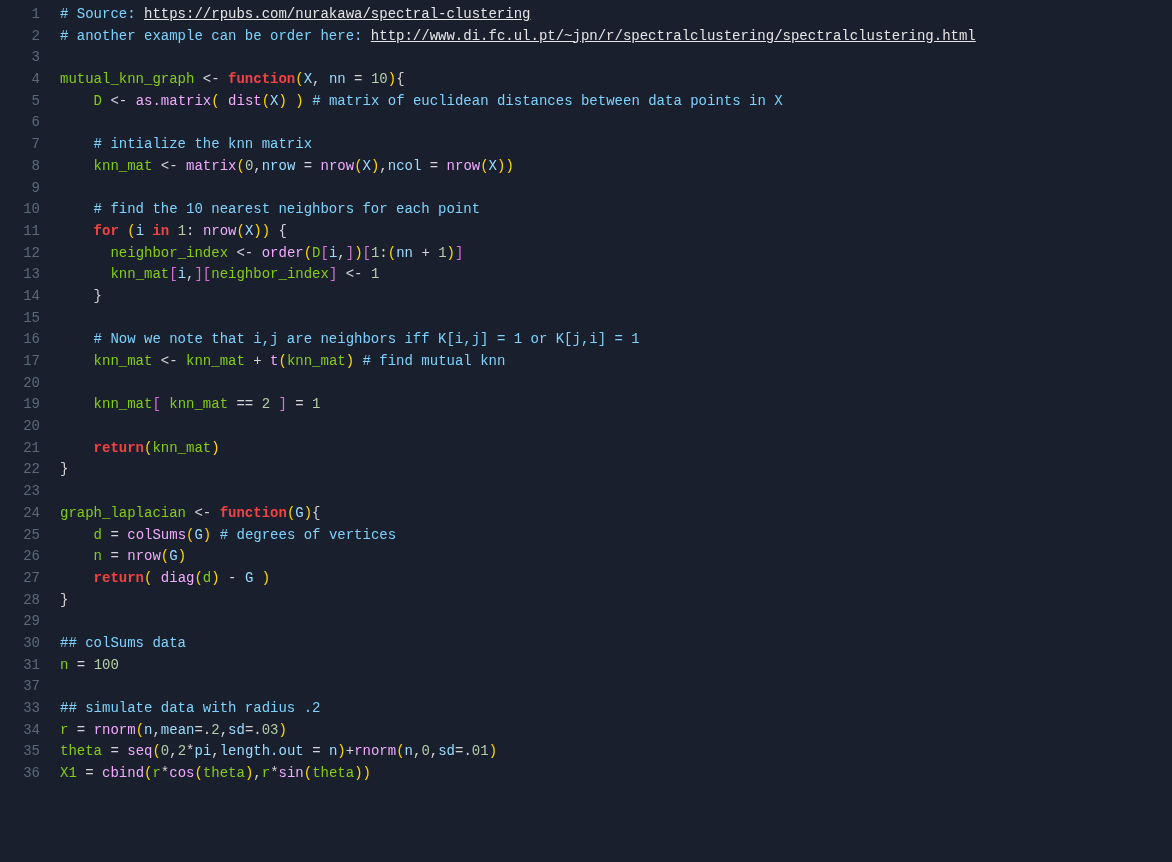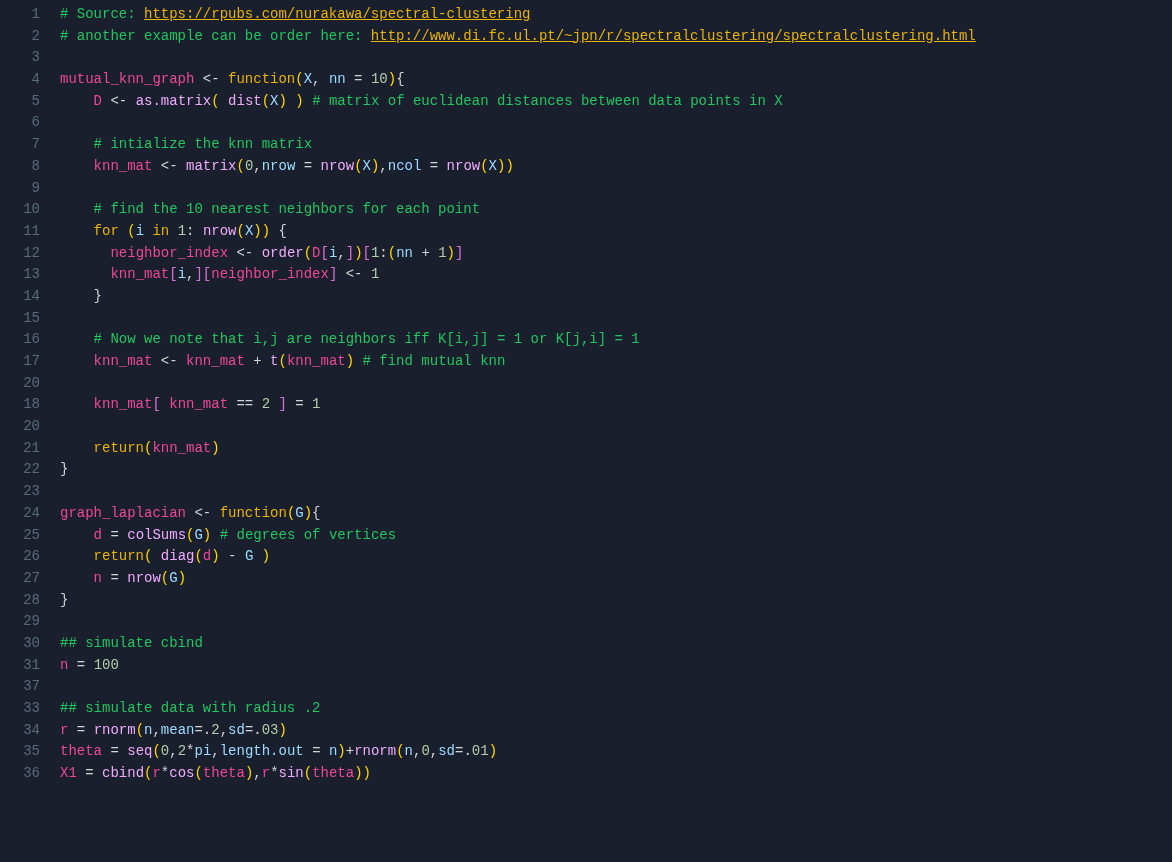--- a/index.html
+++ b/index.html
@@ -33,25 +33,25 @@
       flex: 1;
       padding: 0 10px;
       overflow-x: auto;
     }
     .code-line {
       display: block;
       white-space: pre;
       line-height: 1.55;
     }
     
-    .c-comment { color: #22c55e; }
-    .c-link { color: #eab308; text-decoration: underline; }
-    .c-keyword { color: #eab308; }
+    .c-comment { color: #7dd3fc; }
+    .c-link { color: #e5e5e5; text-decoration: underline; }
+    .c-keyword { color: #ef4444; font-weight: bold; }
     .c-function { color: #f0abfc; }
-    .c-variable { color: #ec4899; }
+    .c-variable { color: #84cc16; }
     .c-number { color: #b5cea8; }
     .c-arrow { color: #d4d4d4; }
     .c-paren { color: #ffd700; }
     .c-bracket { color: #da70d6; }
     .c-white { color: #d4d4d4; }
     .c-param { color: #9cdcfe; }
   </style>
 </head>
 <body>
 
@@ -68,21 +68,21 @@
     <span class="line-number">9</span>
     <span class="line-number">10</span>
     <span class="line-number">11</span>
     <span class="line-number">12</span>
     <span class="line-number">13</span>
     <span class="line-number">14</span>
     <span class="line-number">15</span>
     <span class="line-number">16</span>
     <span class="line-number">17</span>
     <span class="line-number">20</span>
-    <span class="line-number">18</span>
+    <span class="line-number">19</span>
     <span class="line-number">20</span>
     <span class="line-number">21</span>
     <span class="line-number">22</span>
     <span class="line-number">23</span>
     <span class="line-number">24</span>
     <span class="line-number">25</span>
     <span class="line-number">26</span>
     <span class="line-number">27</span>
     <span class="line-number">28</span>
     <span class="line-number">29</span>
@@ -139,29 +139,29 @@
     <span class="code-line">    <span class="c-keyword">return</span><span class="c-paren">(</span><span class="c-variable">knn_mat</span><span class="c-paren">)</span></span>
 
     <span class="code-line"><span class="c-white">}</span></span>
 
     <span class="code-line"> </span>
 
     <span class="code-line"><span class="c-variable">graph_laplacian</span> <span class="c-arrow">&lt;-</span> <span class="c-keyword">function</span><span class="c-paren">(</span><span class="c-param">G</span><span class="c-paren">)</span><span class="c-white">{</span></span>
 
     <span class="code-line">    <span class="c-variable">d</span> <span class="c-white">= </span><span class="c-function">colSums</span><span class="c-paren">(</span><span class="c-param">G</span><span class="c-paren">)</span> <span class="c-comment"># degrees of vertices</span></span>
 
+    <span class="code-line">    <span class="c-variable">n</span> <span class="c-white">= </span><span class="c-function">nrow</span><span class="c-paren">(</span><span class="c-param">G</span><span class="c-paren">)</span></span>
+
     <span class="code-line">    <span class="c-keyword">return</span><span class="c-paren">(</span> <span class="c-function">diag</span><span class="c-paren">(</span><span class="c-variable">d</span><span class="c-paren">)</span> <span class="c-white">- </span><span class="c-param">G</span> <span class="c-paren">)</span></span>
-
-    <span class="code-line">    <span class="c-variable">n</span> <span class="c-white">= </span><span class="c-function">nrow</span><span class="c-paren">(</span><span class="c-param">G</span><span class="c-paren">)</span></span>
 
     <span class="code-line"><span class="c-white">}</span></span>
 
     <span class="code-line"> </span>
 
-    <span class="code-line"><span class="c-comment">## simulate cbind</span></span>
+    <span class="code-line"><span class="c-comment">## colSums data</span></span>
 
     <span class="code-line"><span class="c-variable">n</span> <span class="c-white">= </span><span class="c-number">100</span></span>
 
     <span class="code-line"> </span>
 
     <span class="code-line"><span class="c-comment">## simulate data with radius .2</span></span>
 
     <span class="code-line"><span class="c-variable">r</span> <span class="c-white">= </span><span class="c-function">rnorm</span><span class="c-paren">(</span><span class="c-param">n</span><span class="c-white">,</span><span class="c-param">mean</span><span class="c-white">=.</span><span class="c-number">2</span><span class="c-white">,</span><span class="c-param">sd</span><span class="c-white">=.</span><span class="c-number">03</span><span class="c-paren">)</span></span>
 
     <span class="code-line"><span class="c-variable">theta</span> <span class="c-white">= </span><span class="c-function">seq</span><span class="c-paren">(</span><span class="c-number">0</span><span class="c-white">,</span><span class="c-number">2</span><span class="c-white">*</span><span class="c-param">pi</span><span class="c-white">,</span><span class="c-param">length.out</span> <span class="c-white">= </span><span class="c-param">n</span><span class="c-paren">)</span><span class="c-white">+</span><span class="c-function">rnorm</span><span class="c-paren">(</span><span class="c-param">n</span><span class="c-white">,</span><span class="c-number">0</span><span class="c-white">,</span><span class="c-param">sd</span><span class="c-white">=.</span><span class="c-number">01</span><span class="c-paren">)</span></span>

